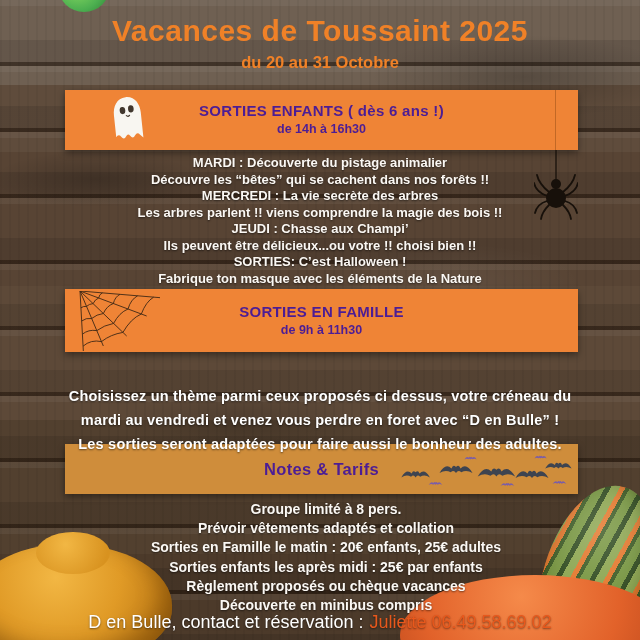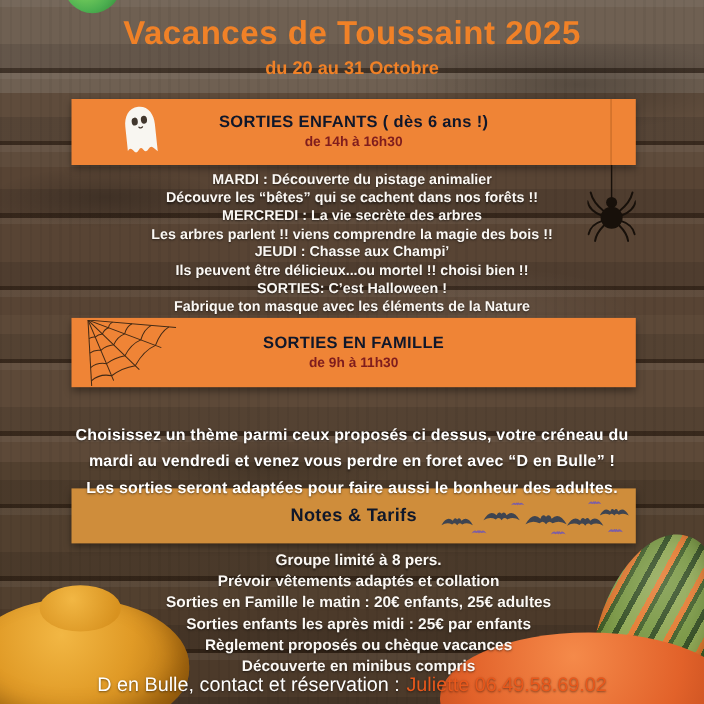--- a/index.html
+++ b/index.html
@@ -39,22 +39,22 @@
       repeating-linear-gradient(105deg,#76953f 0 9px,#2f4a1e 9px 14px,#8ba44e 14px 22px,#e2762a 22px 27px,#3c5a23 27px 31px);
     box-shadow:inset -10px -14px 24px rgba(20,30,5,0.55);}
   
   .title{position:absolute;top:14px;left:0;width:100%;margin:0;text-align:center;z-index:6;
     font-size:30px;font-weight:700;letter-spacing:0.5px;color:#F08127;}
   .subtitle{position:absolute;top:53px;left:0;width:100%;text-align:center;z-index:6;
     font-size:16.5px;font-weight:700;color:#F08127;}
   
   .banner{position:absolute;left:65px;width:513px;z-index:5;background:#EF8436;
     box-shadow:0 3px 7px rgba(0,0,0,0.4);display:flex;flex-direction:column;justify-content:center;align-items:center;}
-  .banner-heading{font-size:15px;font-weight:700;letter-spacing:0.3px;color:#0f172a;line-height:1.35;}
-  .banner-time{font-size:12.5px;font-weight:700;color:#7f1d1d;line-height:1.4;}
+  .banner-heading{font-size:15px;font-weight:700;letter-spacing:0.3px;color:#4c1d95;line-height:1.35;}
+  .banner-time{font-size:12.5px;font-weight:700;color:#4c1d95;line-height:1.4;}
   .banner-enfants{top:90px;height:60px;}
   .banner-enfants .fold{position:absolute;top:0;right:22px;width:1px;height:100%;background:rgba(90,40,0,0.30);}
   .ghost{position:absolute;left:42px;top:5px;width:42px;height:50px;transform:rotate(-6deg);}
   .banner-famille{top:289px;height:63px;}
   .web{position:absolute;left:5px;top:2px;width:100px;height:60px;}
   .banner-notes{top:444px;height:50px;background:#CF8D3B;}
   .banner-notes .banner-heading{font-size:16.5px;text-align:right;}
   .bats{position:absolute;right:6px;bottom:1px;width:172px;height:40px;}
   .spider{position:absolute;left:534px;top:150px;width:44px;height:72px;z-index:5;}
   
@@ -109,21 +109,21 @@
     <circle cx="22" cy="34" r="5" fill="#17100a"></circle>
     <circle cx="22" cy="48" r="10" fill="#17100a"></circle>
   </svg>
 
   <div class="schedule">
     <div>MARDI : Découverte du pistage animalier</div>
     <div>Découvre les “bêtes” qui se cachent dans nos forêts !!</div>
     <div>MERCREDI : La vie secrète des arbres</div>
     <div>Les arbres parlent !! viens comprendre la magie des bois !!</div>
     <div>JEUDI : Chasse aux Champi’</div>
-    <div>Ils peuvent être délicieux...ou mortel !! choisi bien !!</div>
+    <div>Ils peuvent être délicieux...ou votre !! choisi bien !!</div>
     <div>SORTIES: C’est Halloween !</div>
     <div>Fabrique ton masque avec les éléments de la Nature</div>
   </div>
 
   <section class="banner banner-famille">
     <svg class="web" viewBox="0 0 100 72" aria-hidden="true">
       <g stroke="#241a10" stroke-width="1.1" fill="none" opacity="0.85">
         <path d="M2 0 L98 8"></path>
           <path d="M2 0 L82 30"></path>
           <path d="M2 0 L58 54"></path>

